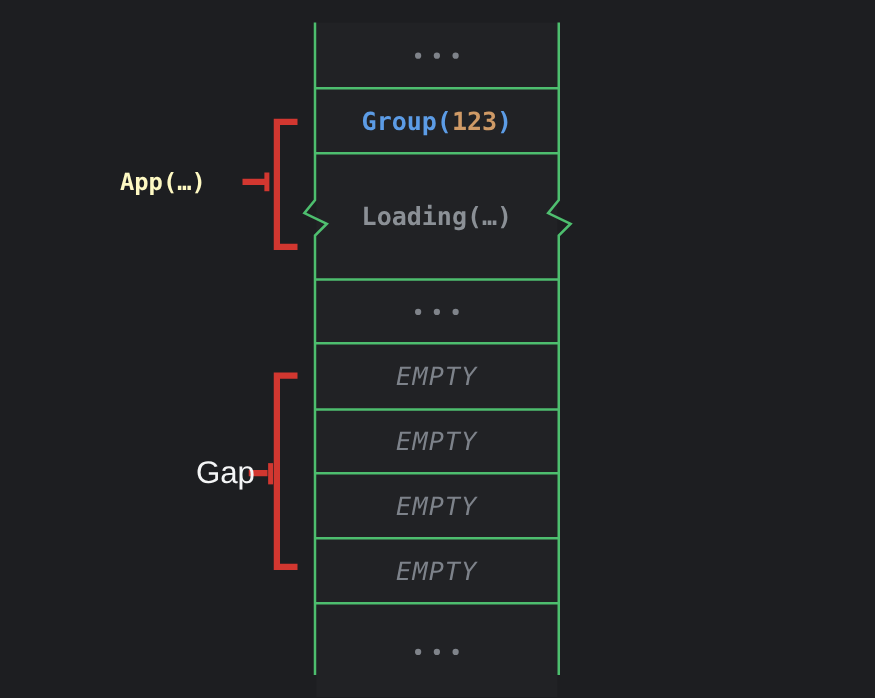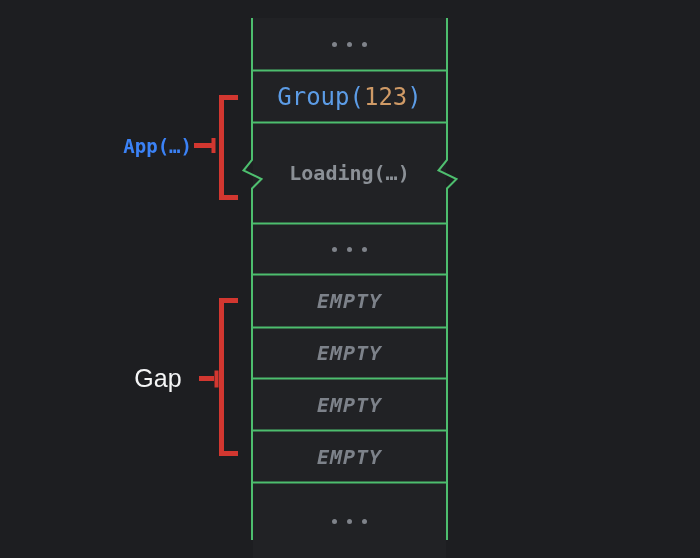--- a/index.html
+++ b/index.html
@@ -9,35 +9,35 @@
   }
   .lines{position:absolute;left:0;top:0;width:700px;height:558px;}
   .g{stroke:#4dbe6e;stroke-width:2;fill:none;stroke-linejoin:miter;}
   .r{stroke:#d23730;stroke-width:5;fill:none;stroke-linejoin:miter;}
   .rt{stroke:#d23730;stroke-width:4;fill:none;}
   .row{
     position:absolute;left:253px;width:193px;
     display:flex;align-items:center;justify-content:center;
     background:rgba(255,255,255,0.018);
   }
-  .code{font-weight:normal;font-size:24px;}
+  .code{font-weight:bold;font-size:20px;}
   .blue{color:#5c9ce6;}
   .num{color:#cf9a66;}
   .loading{color:#8b9096;font-weight:bold;font-size:20px;}
-  .empty{color:#7d828a;font-weight:bold;font-style:italic;font-size:20px;letter-spacing:1px;}
+  .empty{color:#7d828a;font-weight:normal;font-style:italic;font-size:20px;letter-spacing:1px;}
   .dots{display:flex;gap:10px;}
   .dots i{display:block;width:5px;height:5px;border-radius:50%;background:#7f838a;}
   .label-app{
     position:absolute;top:133px;left:96px;width:96px;height:26px;line-height:26px;
-    text-align:right;font-family:"DejaVu Sans Mono",monospace;
-    font-weight:bold;font-size:19px;color:#3b82f6;white-space:nowrap;
+    text-align:left;font-family:"DejaVu Sans Mono",monospace;
+    font-weight:bold;font-size:19px;color:#fef9c3;white-space:nowrap;
   }
   .label-gap{
     position:absolute;top:363px;left:112px;width:92px;height:30px;line-height:30px;
-    text-align:center;font-family:"Liberation Sans",sans-serif;
+    text-align:right;font-family:"Liberation Sans",sans-serif;
     font-weight:400;font-size:25px;color:#f4f5f6;white-space:nowrap;
   }
 </style>
 </head>
 <body>
 
 <div class="stage">
 
   <svg class="lines" viewBox="0 0 700 558" xmlns="http://www.w3.org/2000/svg">
 

